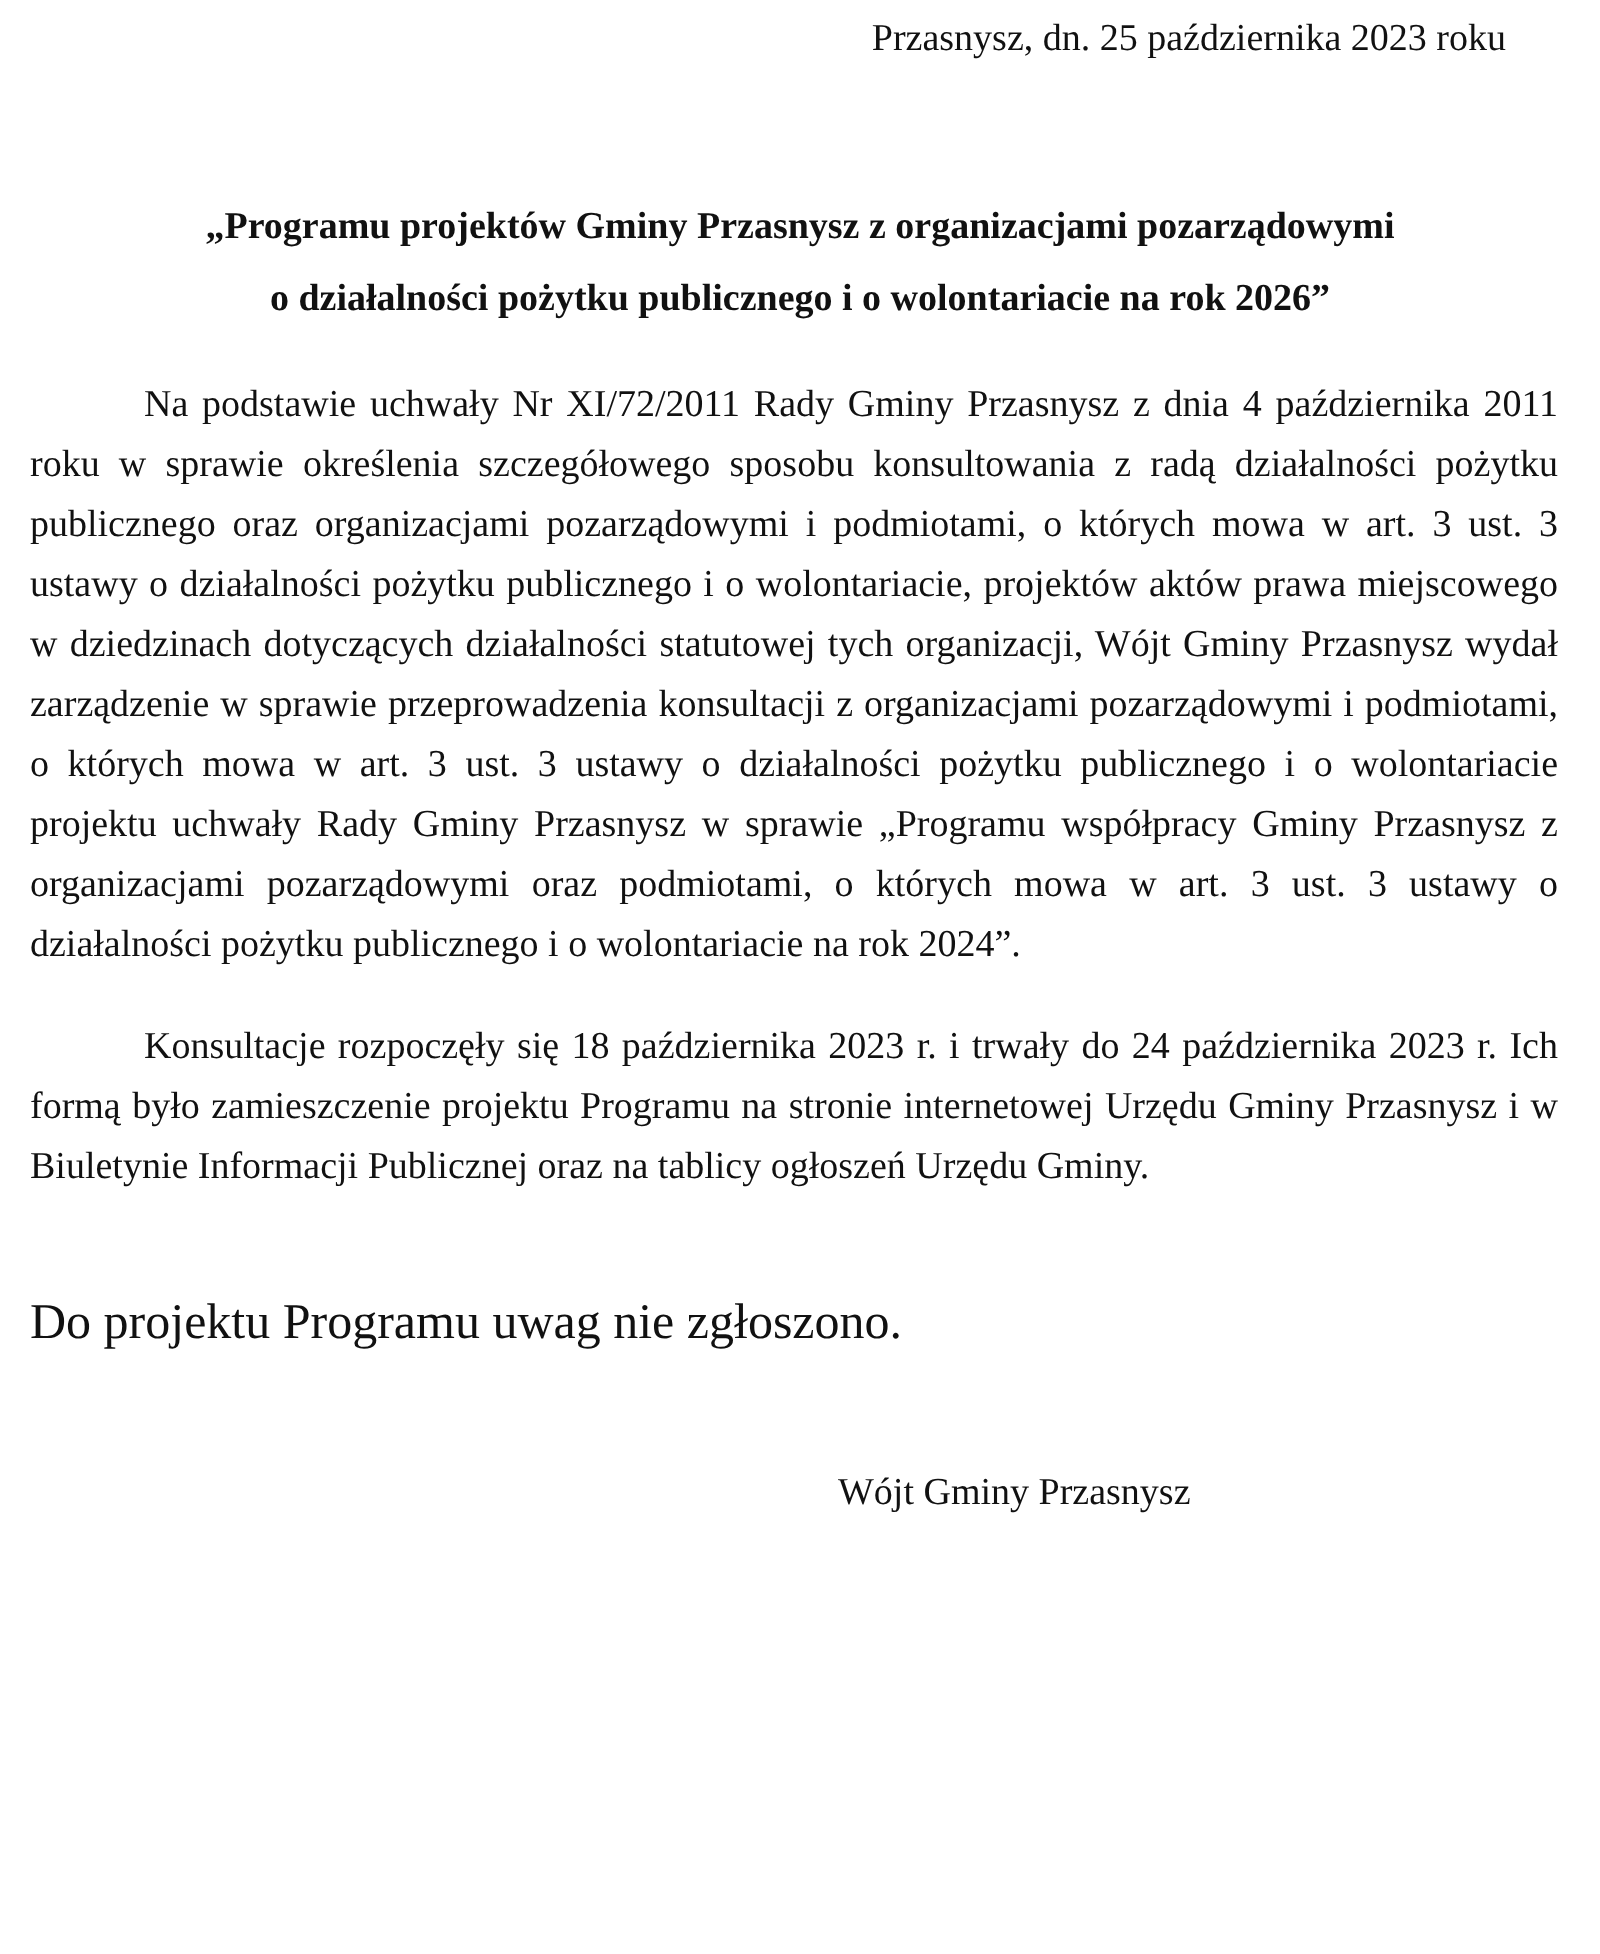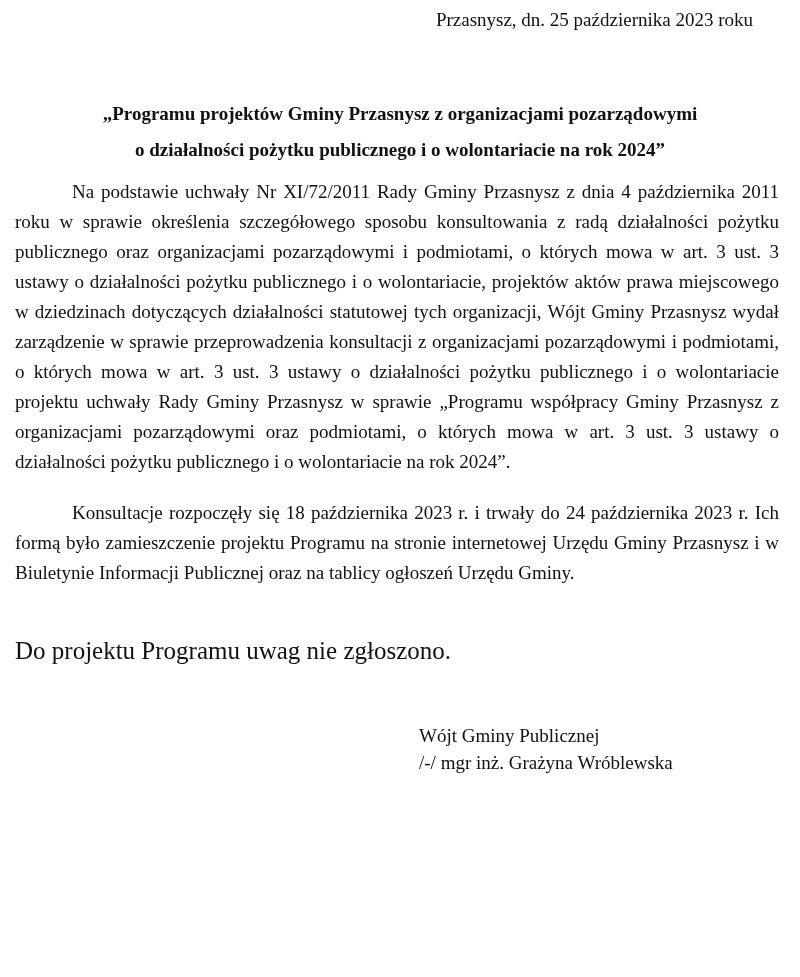--- a/index.html
+++ b/index.html
@@ -36,21 +36,21 @@
     line-height: 36px;
   }
   .body-paragraph {
     margin-left: 15px;
     margin-right: 21px;
     font-size: 19px;
     line-height: 30px;
     text-align: justify;
     text-indent: 57px;
   }
-  .para-1 { margin-top: 9px; }
+  .para-1 { margin-top: 20px; }
   .para-2 { margin-top: 21px; font-family: Liberation Serif, serif; }
   .note-line {
     margin-top: 48px;
     margin-left: 15px;
     margin-right: 21px;
     font-size: 25px;
     line-height: 30px;
     text-align: left;
   }
   .signature-block {
@@ -63,27 +63,26 @@
 </style>
 </head>
 <body>
 
 <div class="page">
 
   <div class="date-line">Przasnysz, dn. 25 października 2023 roku</div>
 
   <div class="title-block">
     <div>„Programu projektów Gminy Przasnysz z organizacjami pozarządowymi</div>
-    <div>o działalności pożytku publicznego i o wolontariacie na rok 2024”</div>
+    <div>o działalności pożytku publicznego i o wolontariacie na rok 2026”</div>
   </div>
 
   <p class="body-paragraph para-1">Na podstawie uchwały Nr XI/72/2011 Rady Gminy Przasnysz z dnia 4 października 2011 roku w sprawie określenia szczegółowego sposobu konsultowania z radą działalności pożytku publicznego oraz organizacjami pozarządowymi i podmiotami, o których mowa w art. 3 ust. 3 ustawy o działalności pożytku publicznego i o wolontariacie, projektów aktów prawa miejscowego w dziedzinach dotyczących działalności statutowej tych organizacji, Wójt Gminy Przasnysz wydał zarządzenie w sprawie przeprowadzenia konsultacji z organizacjami pozarządowymi i podmiotami, o których mowa w art. 3 ust. 3 ustawy o działalności pożytku publicznego i o wolontariacie projektu uchwały Rady Gminy Przasnysz w sprawie „Programu współpracy Gminy Przasnysz z organizacjami pozarządowymi oraz podmiotami, o których mowa w art. 3 ust. 3 ustawy o działalności pożytku publicznego i o wolontariacie na rok 2024”.</p>
 
   <p class="body-paragraph para-2">Konsultacje rozpoczęły się 18 października 2023 r. i trwały do 24 października 2023 r. Ich formą było zamieszczenie projektu Programu na stronie internetowej Urzędu Gminy Przasnysz i w Biuletynie Informacji Publicznej oraz na tablicy ogłoszeń Urzędu Gminy.</p>
 
   <p class="note-line">Do projektu Programu uwag nie zgłoszono.</p>
 
   <div class="signature-block">
-    <div>Wójt Gminy Publicznej</div>
-    <div>/-/ mgr inż. Grażyna Wróblewska</div>
+    <div>Wójt Gminy Przasnysz</div>
   </div>
 
 </div>
 
 </body></html>

